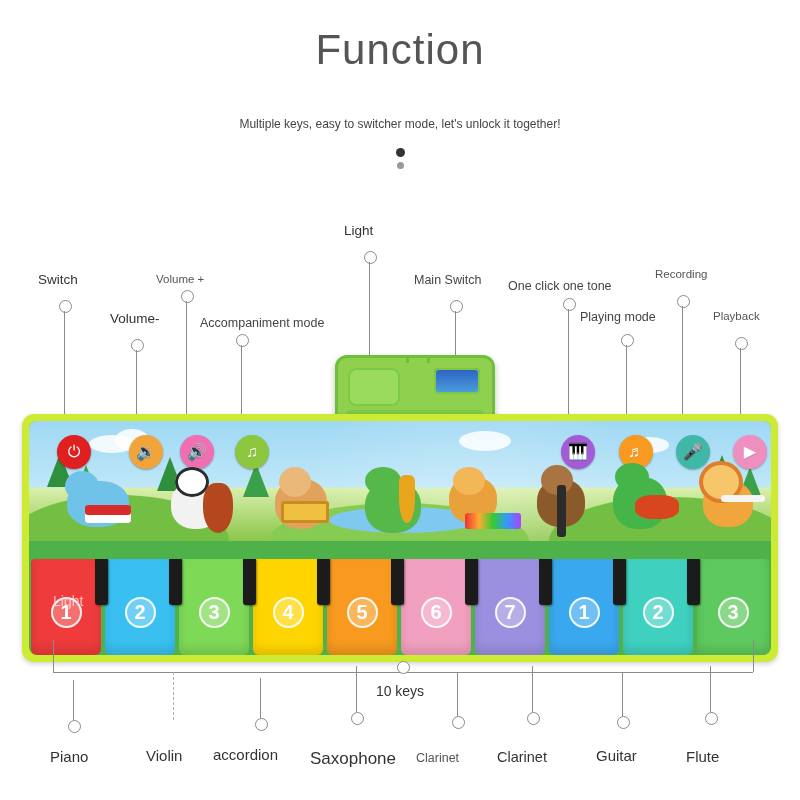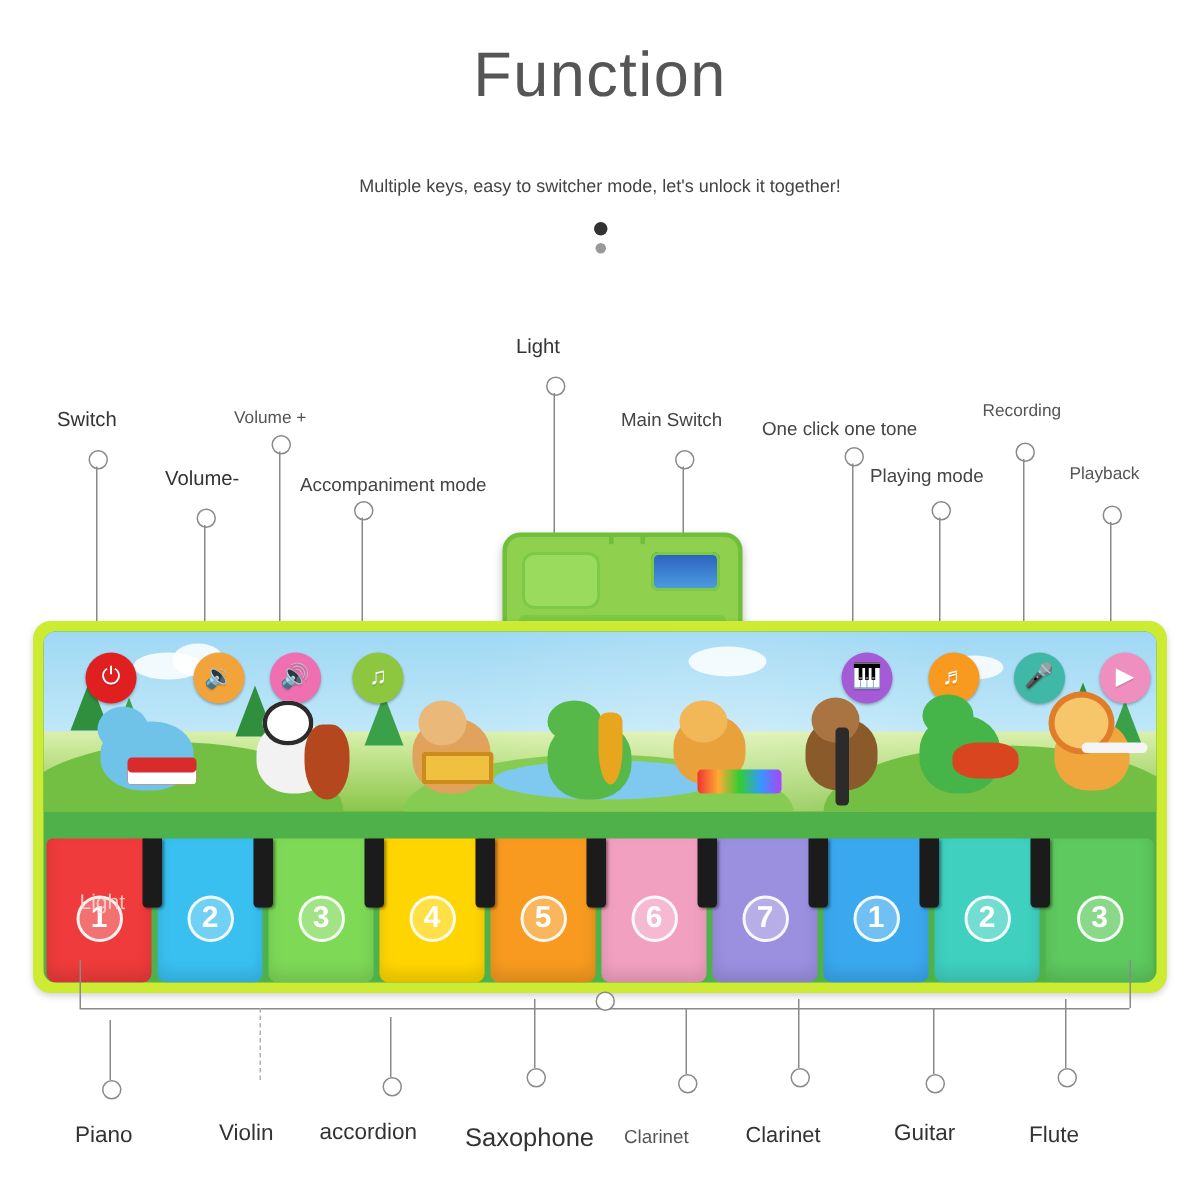--- a/index.html
+++ b/index.html
@@ -363,20 +363,21 @@
         <div class="light-txt" style="left:24px; top:34px;">Light</div>
       </div>
 
     </div>
   </div>
 
   <div class="hline" style="left:53px; top:672px; width:700px;"></div>
   <div class="line" style="left:53px; top:640px; height:32px;"></div>
   <div class="line" style="left:753px; top:640px; height:32px;"></div>
   <div class="knob" style="left:397px; top:661px;"></div>
+  <div class="tenkeys">10 keys</div>
 
   <div class="line" style="left:73px; top:680px; height:40px;"></div>
   <div class="knob" style="left:68px; top:720px;"></div>
   <div class="lbl" style="left:50px; top:748px; font-size:15px;">Piano</div>
 
   <div class="line dash" style="left:173px; top:672px; height:48px;"></div>
   <div class="lbl" style="left:146px; top:747px; font-size:15px;">Violin</div>
 
   <div class="line" style="left:260px; top:678px; height:40px;"></div>
   <div class="knob" style="left:255px; top:718px;"></div>

